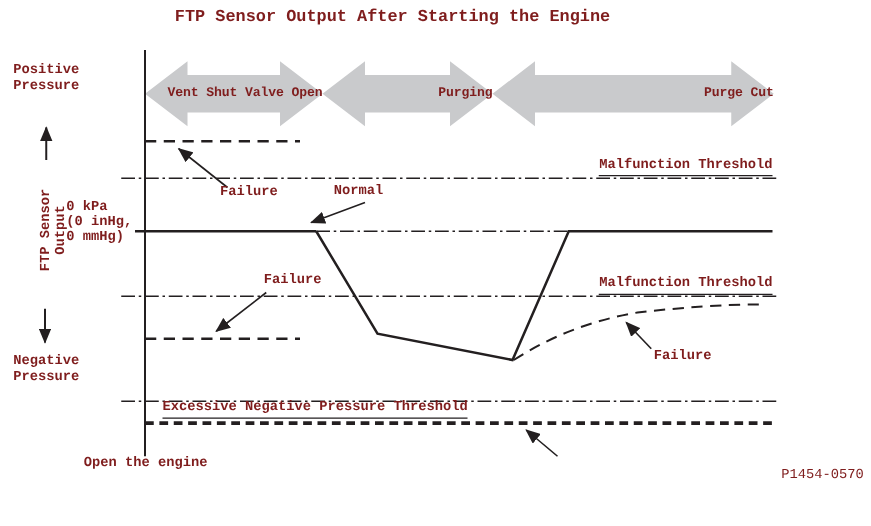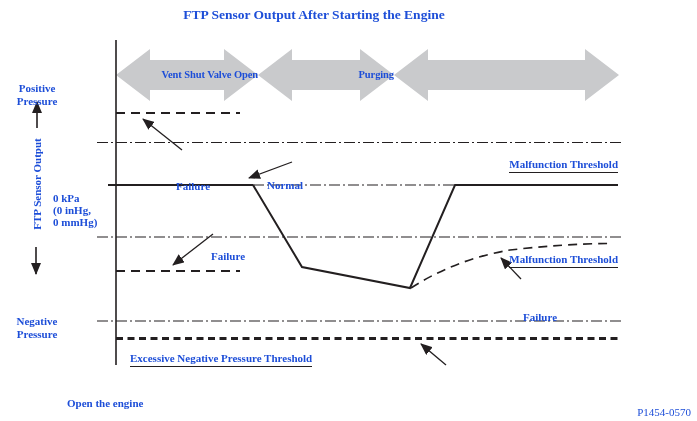--- a/index.html
+++ b/index.html
@@ -1,29 +1,29 @@
 <!DOCTYPE html>
 <html><head>
 <meta charset="utf-8">
 <style>
   html,body{margin:0;padding:0;background:#fff;}
   .fig{position:relative;width:697px;height:421px;background:#fff;overflow:hidden;
-       font-family:Liberation Serif, serif;color:#1d4ed8;}
+       font-family:Liberation Mono, monospace;color:#7f1d1d;}
   .fig svg{position:absolute;left:0;top:0;}
-  .lbl{position:absolute;font-size:11px;font-weight:bold;line-height:13px;white-space:nowrap;margin-top:32px;}
+  .lbl{position:absolute;font-size:11px;font-weight:bold;line-height:13px;white-space:nowrap;}
   .pre{white-space:pre-line;text-align:center;}
   .title{position:absolute;left:84px;top:7px;width:460px;text-align:center;
          font-size:13.5px;font-weight:bold;}
   .u{border-bottom:1.6px solid #231f20;padding-bottom:1px;}
   .ylab{position:absolute;left:-13px;top:177px;width:102px;height:14px;text-align:center;
         font-size:11px;font-weight:bold;transform:rotate(-90deg);}
   .zero{left:53px;top:160px;width:66px;line-height:12px;text-align:left;}
   .phase{position:absolute;top:68px;height:14px;line-height:14px;text-align:right;
          font-size:10.5px;font-weight:bold;letter-spacing:-0.1px;}
-  .code{position:absolute;right:6px;top:406px;font-size:11px;font-weight:normal;padding-left:13px;}
+  .code{position:absolute;right:6px;top:374px;font-size:11px;font-weight:normal;padding-left:13px;}
 </style>
 </head>
 <body>
 
 <div class="fig">
 
   <svg width="697" height="421" viewBox="0 0 697 421">
     <defs>
       <marker id="ah" markerUnits="userSpaceOnUse" markerWidth="13" markerHeight="10" refX="11" refY="5" orient="auto">
         <path d="M0,0 L12,5 L0,10 Z" fill="#231f20"></path>
@@ -74,20 +74,21 @@
 
   <div class="lbl pre zero" style="position:absolute;">0 kPa
 (0 inHg,
 0 mmHg)</div>
 
   <div class="lbl pre" style="left:5px;top:283px;width:64px;">Negative
 Pressure</div>
 
   <div class="phase" style="left:116px;width:142px;">Vent Shut Valve Open</div>
   <div class="phase" style="left:258px;width:136px;">Purging</div>
+  <div class="phase" style="left:394px;width:225px;">Purge Cut</div>
 
   <div class="lbl u" style="right:79px;top:126px;">Malfunction Threshold</div>
   <div class="lbl u" style="right:79px;top:221px;">Malfunction Threshold</div>
   <div class="lbl u" style="left:130px;top:320px;">Excessive Negative Pressure Threshold</div>
 
   <div class="lbl" style="left:176px;top:148px;">Failure</div>
   <div class="lbl" style="left:267px;top:147px;">Normal</div>
   <div class="lbl" style="left:211px;top:218px;">Failure</div>
   <div class="lbl" style="left:523px;top:279px;">Failure</div>
 

